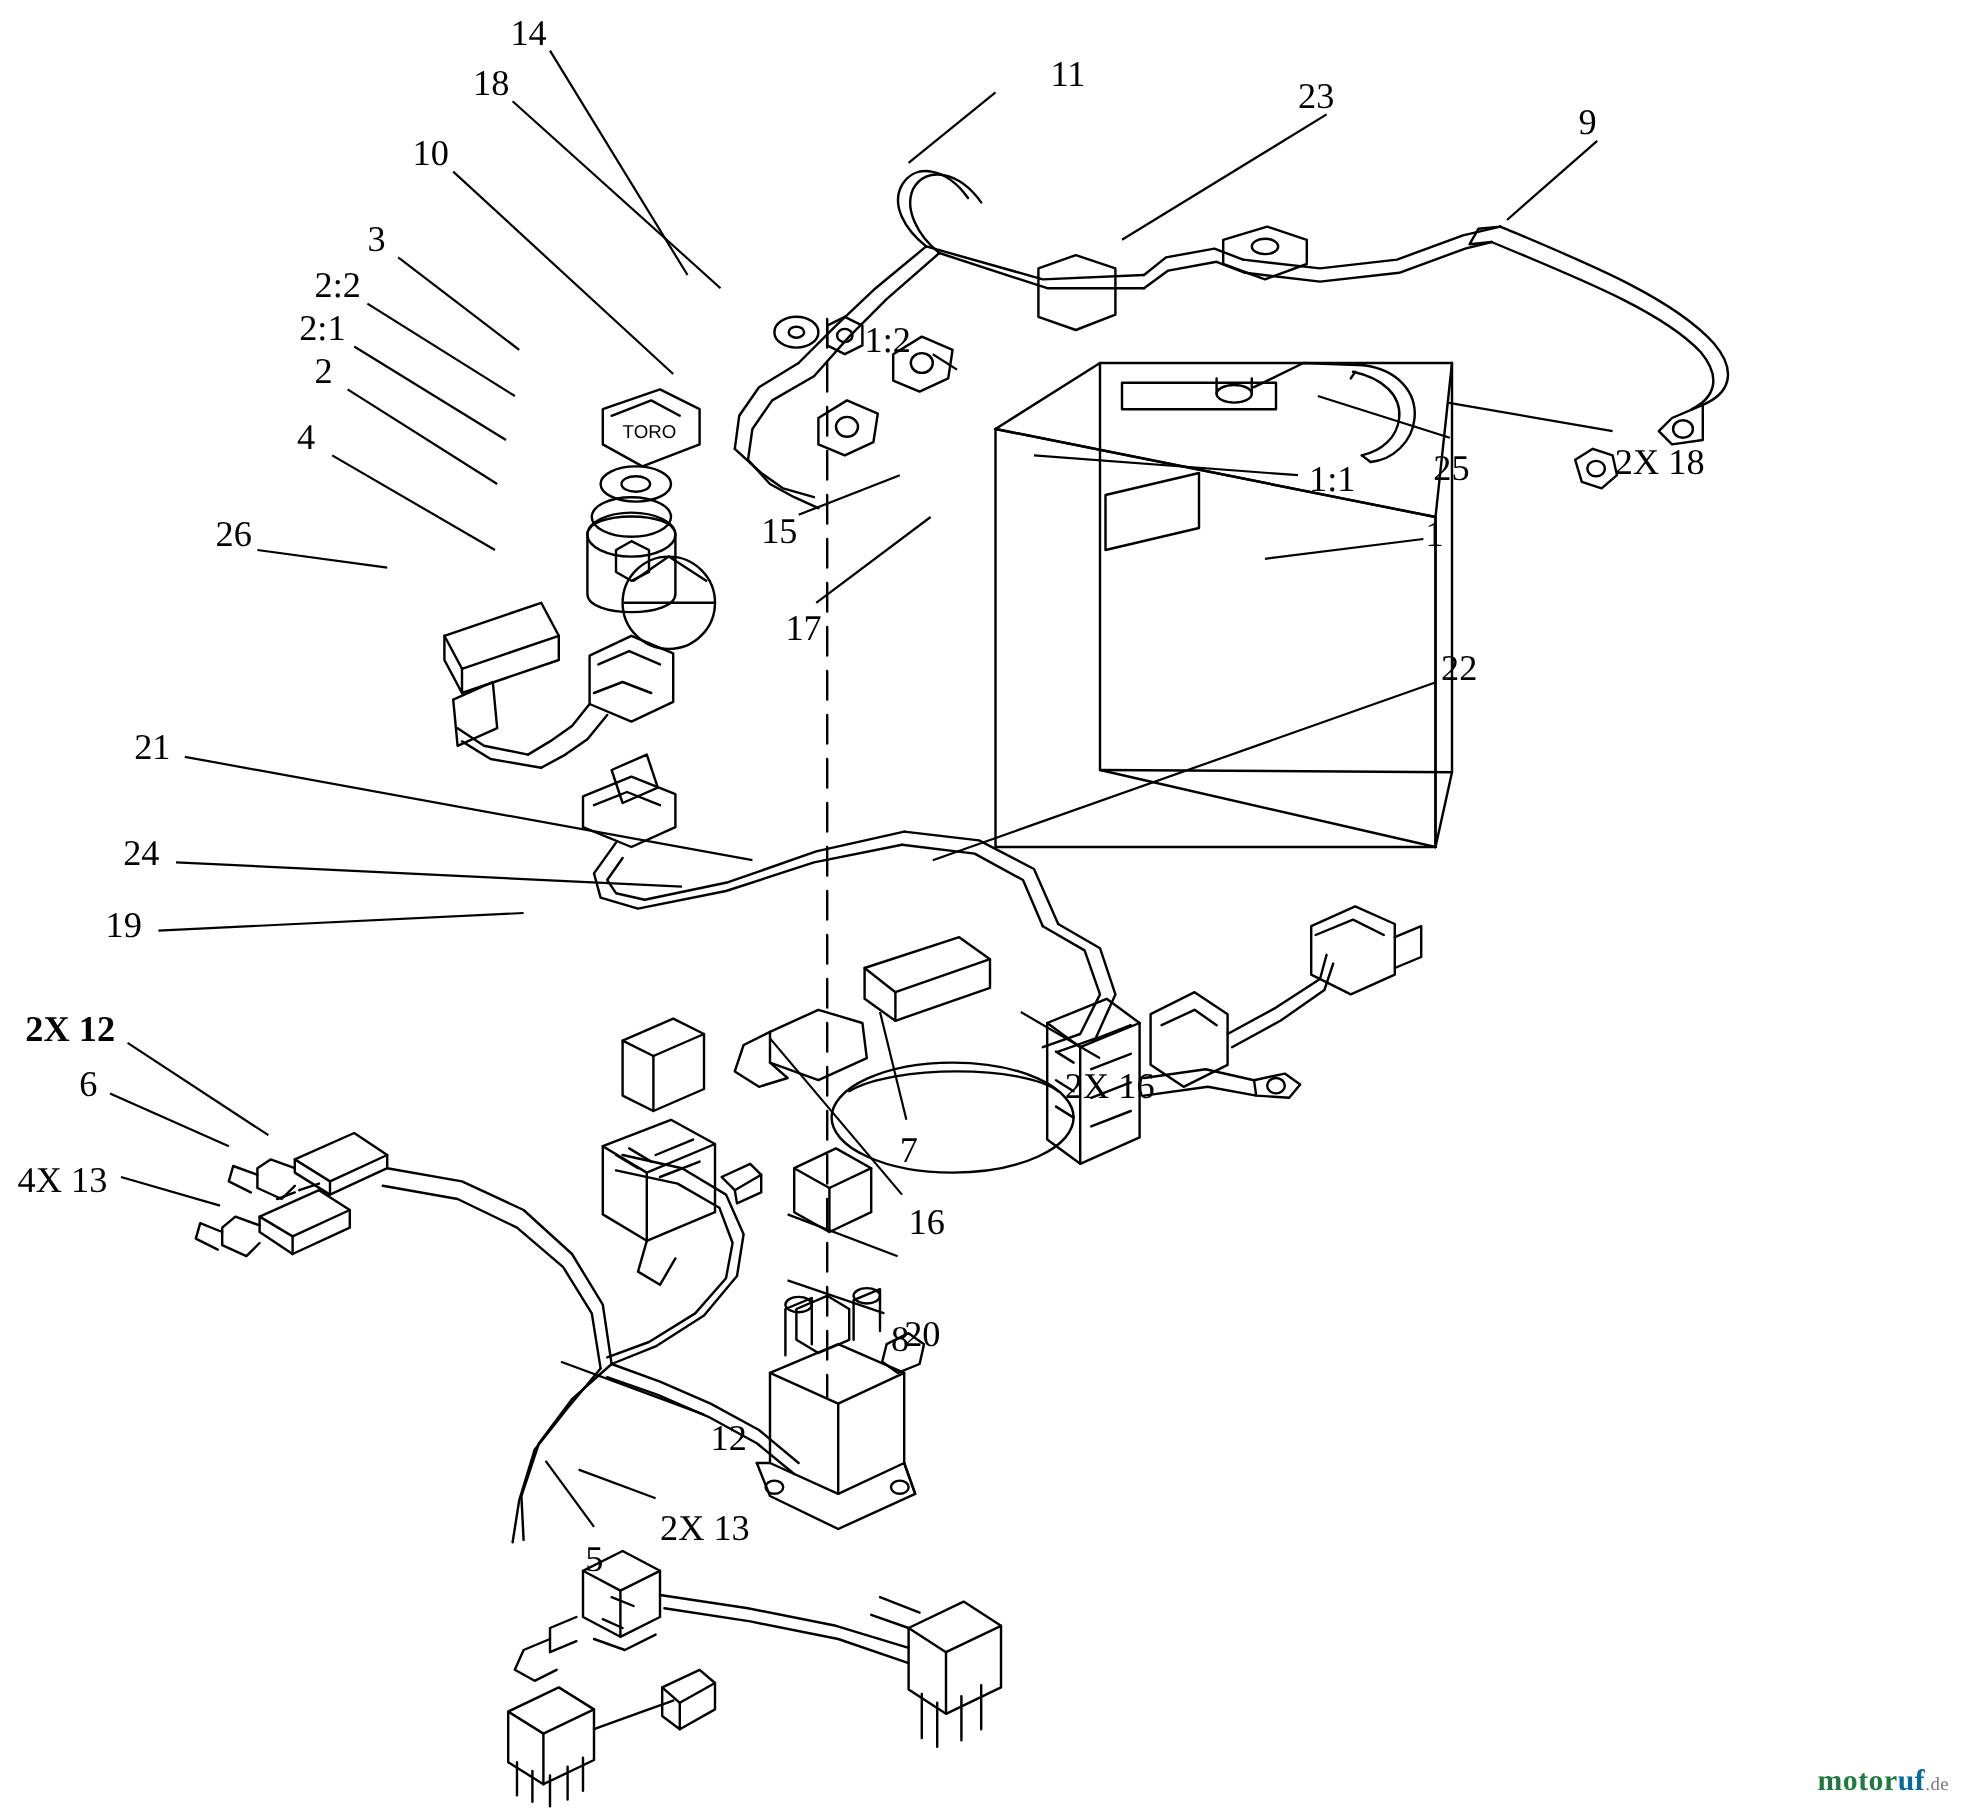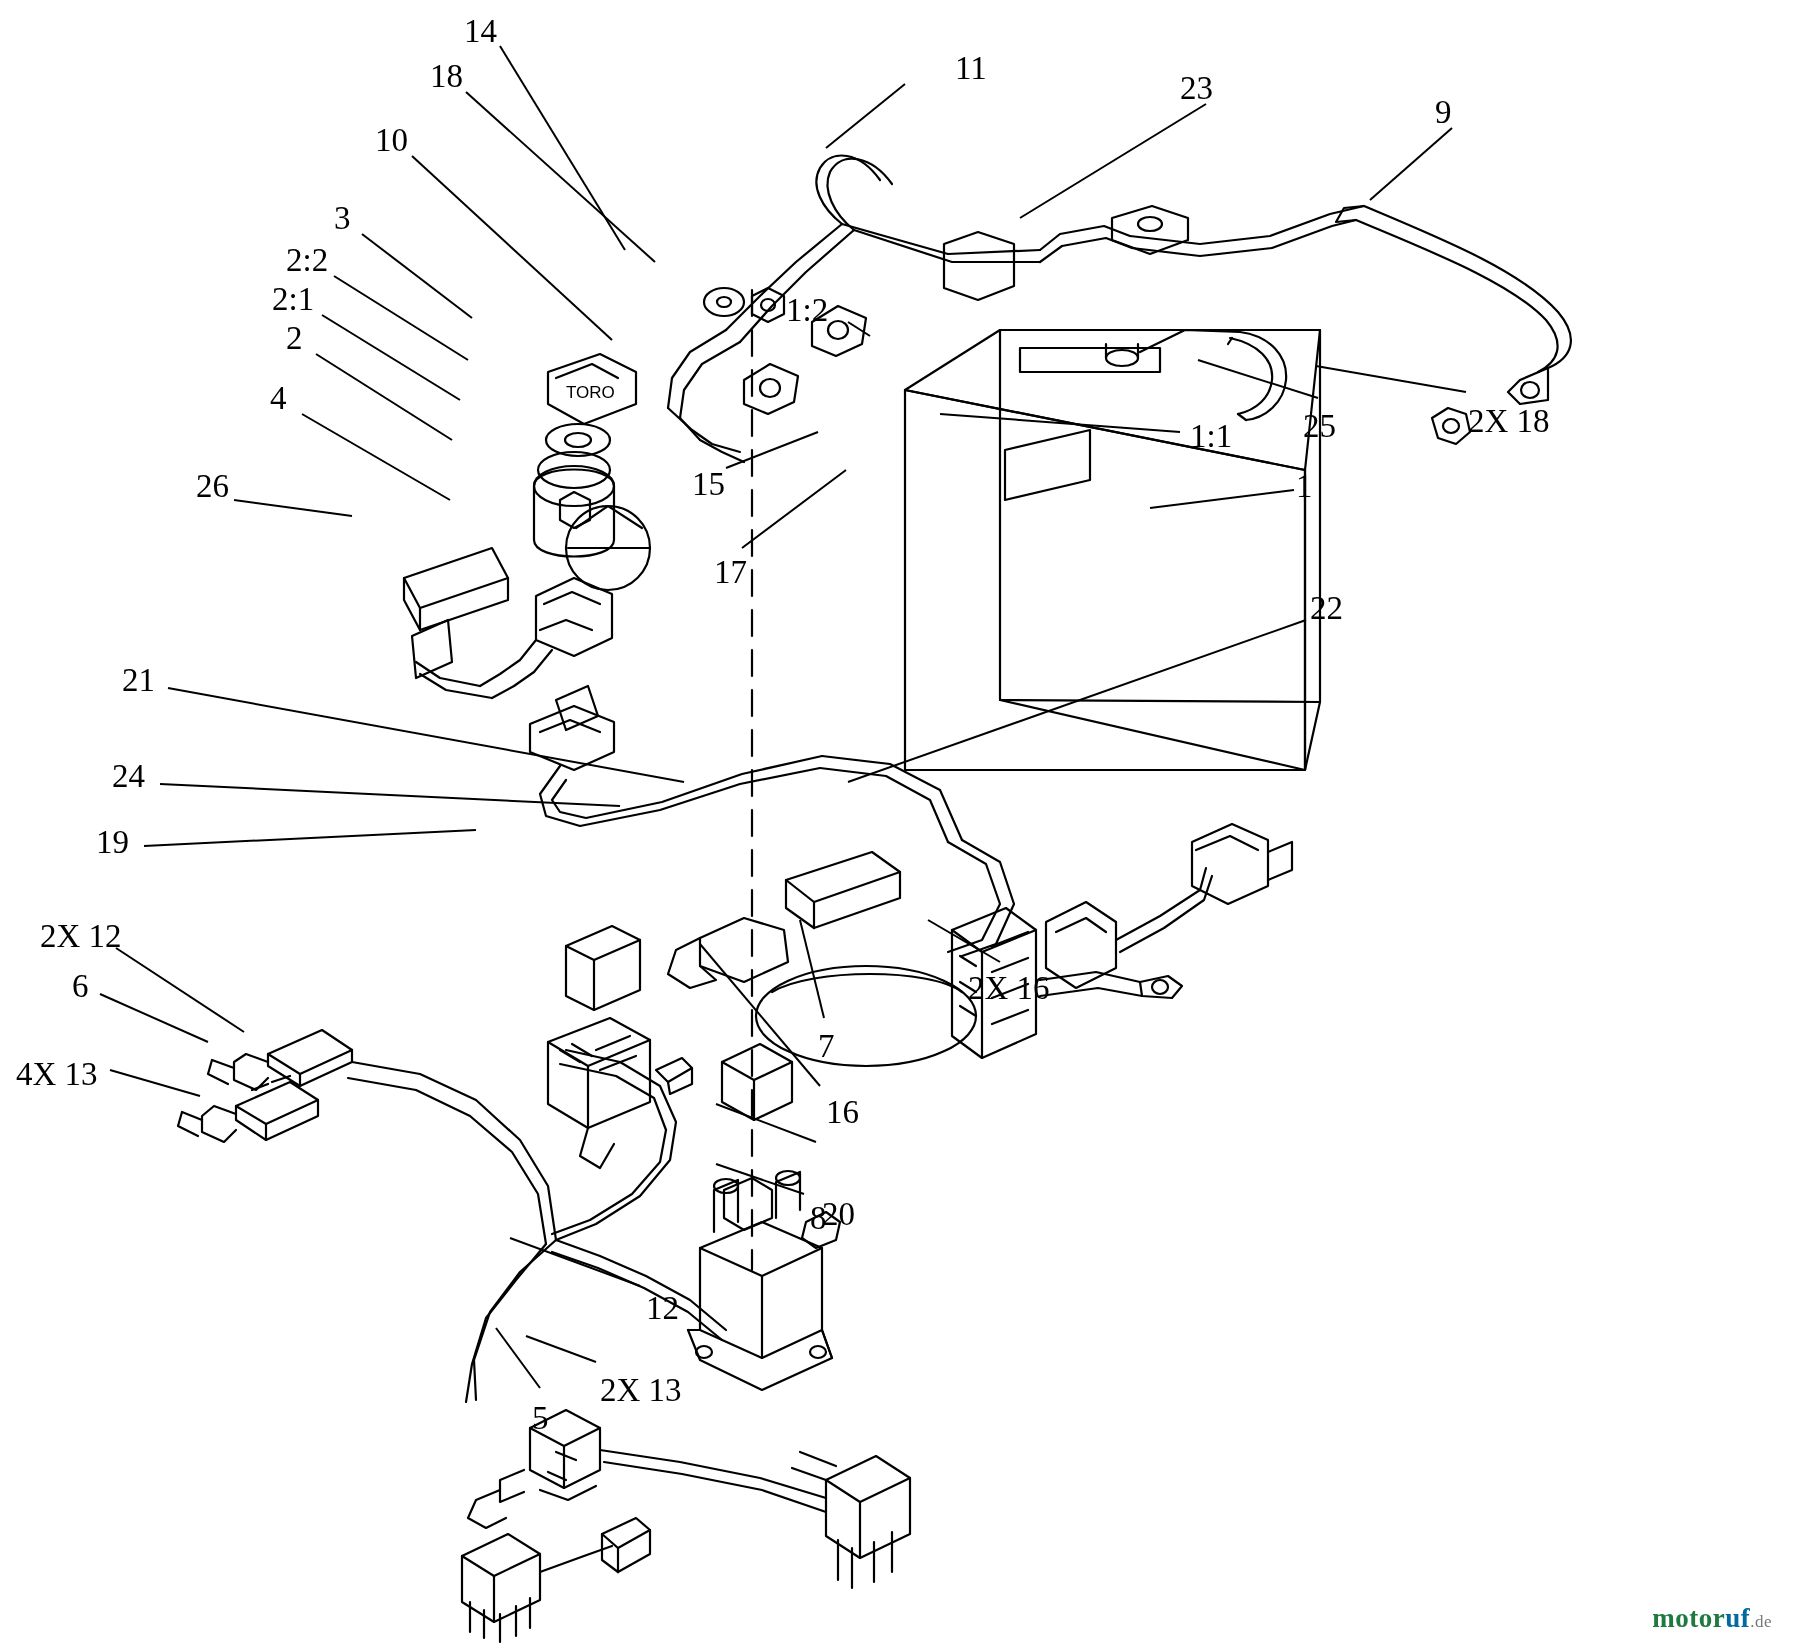--- a/index.html
+++ b/index.html
@@ -394,21 +394,21 @@
       <div class="callout" style="left: 1468px; top: 405px;">2X 18</div>
       <div class="callout" style="left: 692px; top: 468px;">15</div>
       <div class="callout" style="left: 714px; top: 556px;">17</div>
       <div class="callout" style="left: 1296px; top: 470px;">1</div>
       <div class="callout" style="left: 1310px; top: 592px;">22</div>
       <div class="callout" style="left: 122px; top: 664px;">21</div>
       <div class="callout" style="left: 112px; top: 760px;">24</div>
       <div class="callout" style="left: 96px; top: 826px;">19</div>
       <div class="callout" style="left: 968px; top: 972px;">2X 16</div>
       <div class="callout" style="left: 818px; top: 1030px;">7</div>
-      <div class="callout" style="left: 40px; top: 920px;">2X 12</div>
+      <div class="callout" style="left: 23px; top: 920px; font-weight: bold;">2X 12</div>
       <div class="callout" style="left: 72px; top: 970px;">6</div>
       <div class="callout" style="left: 16px; top: 1058px;">4X 13</div>
       <div class="callout" style="left: 826px; top: 1096px;">16</div>
       <div class="callout" style="left: 822px; top: 1150px; margin-top: 48px;">20</div>
       <div class="callout" style="left: 810px; top: 1202px;">8</div>
       <div class="callout" style="left: 646px; top: 1292px;">12</div>
       <div class="callout" style="left: 600px; top: 1374px;">2X 13</div>
       <div class="callout" style="left: 532px; top: 1402px;">5</div>
     </div>
 

